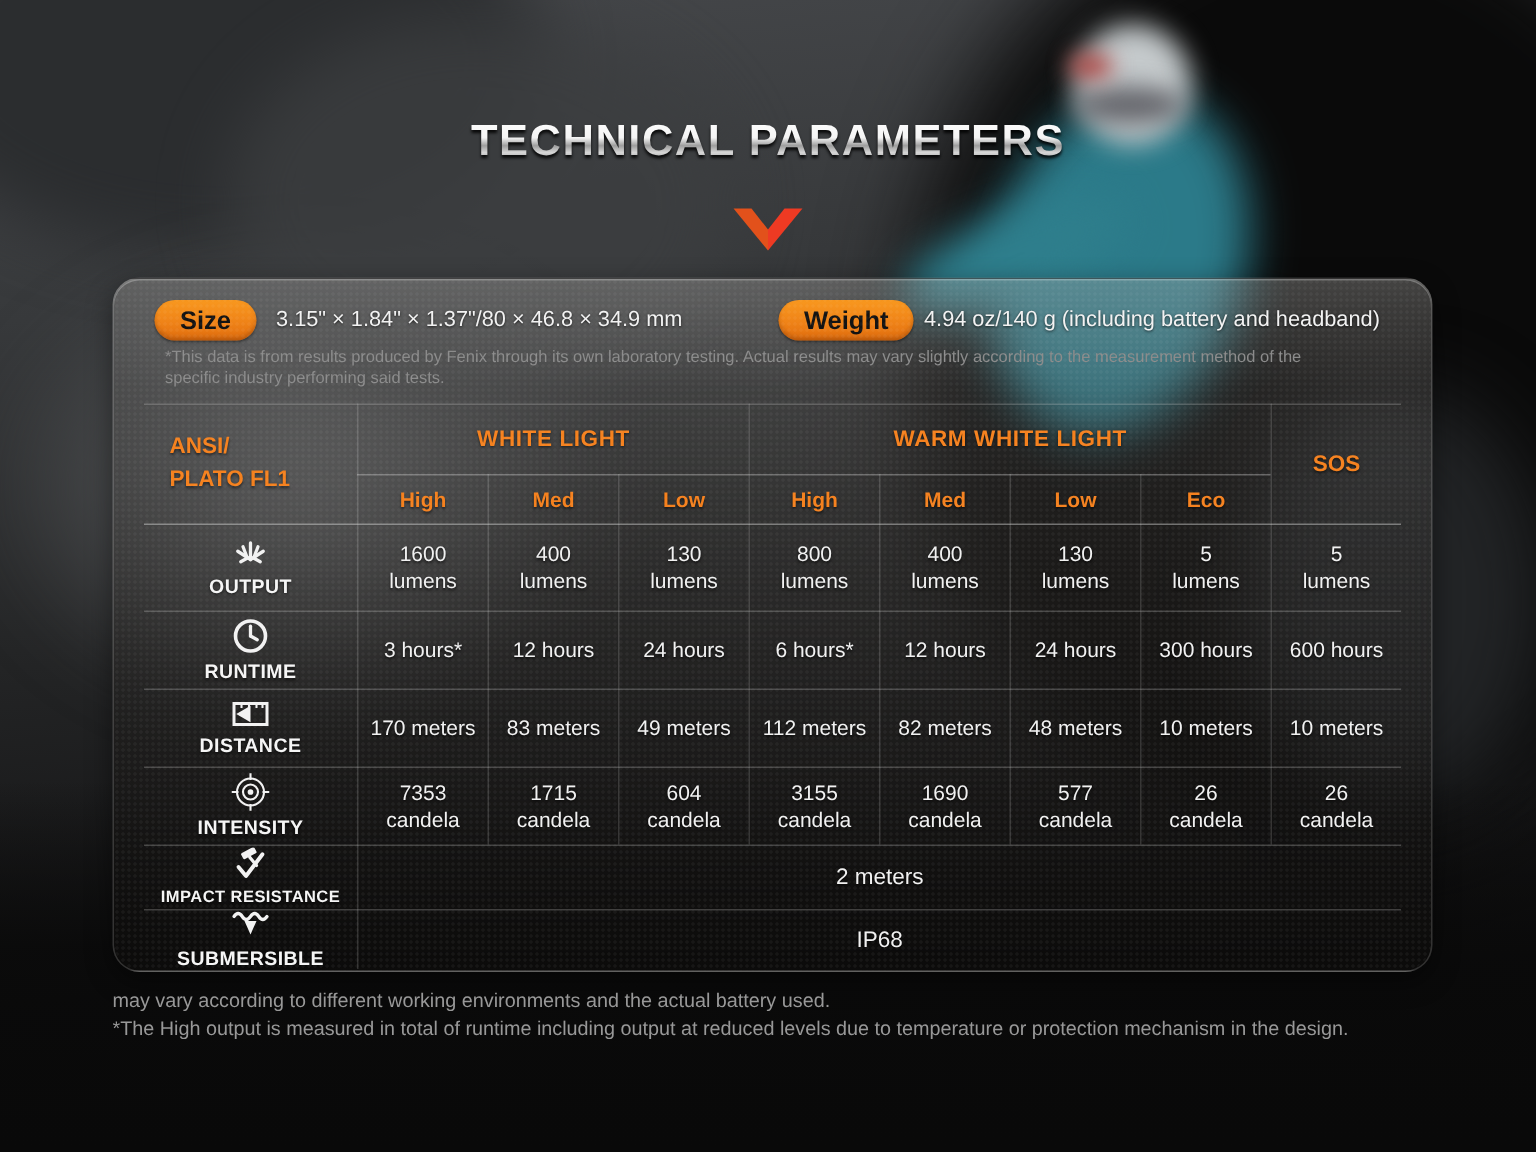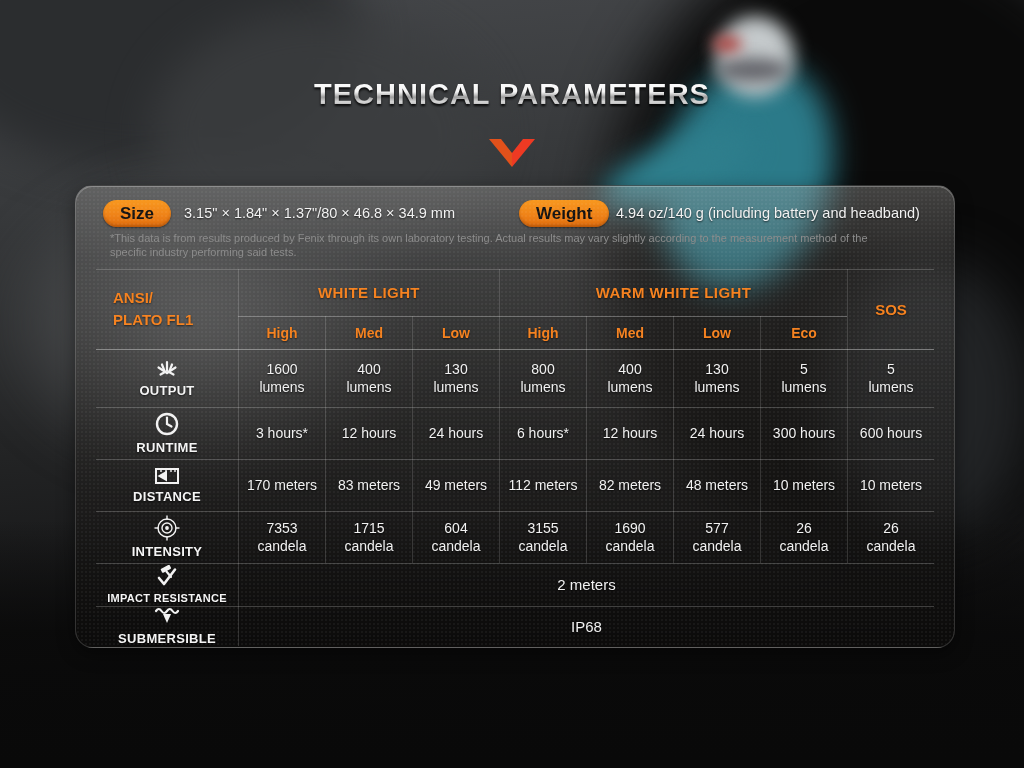--- a/index.html
+++ b/index.html
@@ -292,15 +292,17 @@
         <div class="hline" style="top: 138px;"></div>
         <div class="hline" style="top: 190px;"></div>
         <div class="hline" style="top: 242px;"></div>
         <div class="hline" style="top: 294px;"></div>
         <div class="hline" style="top: 337px;"></div>
         <div class="gline" style="top: 47px;"></div>
       </div>
   </div>
 
   <div class="footnote">
+      <div>may vary according to different working environments and the actual battery used.</div>
+      <div>*The High output is measured in total of runtime including output at reduced levels due to temperature or protection mechanism in the design.</div>
     </div>
 
 </div>
 
 </body></html>

